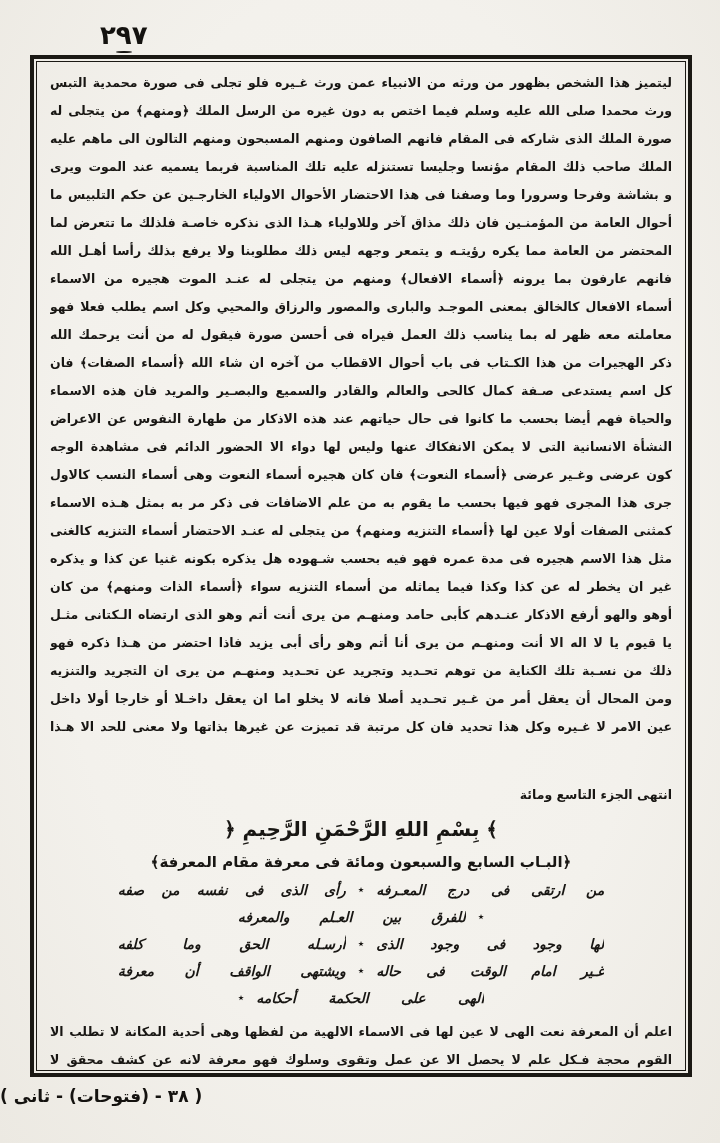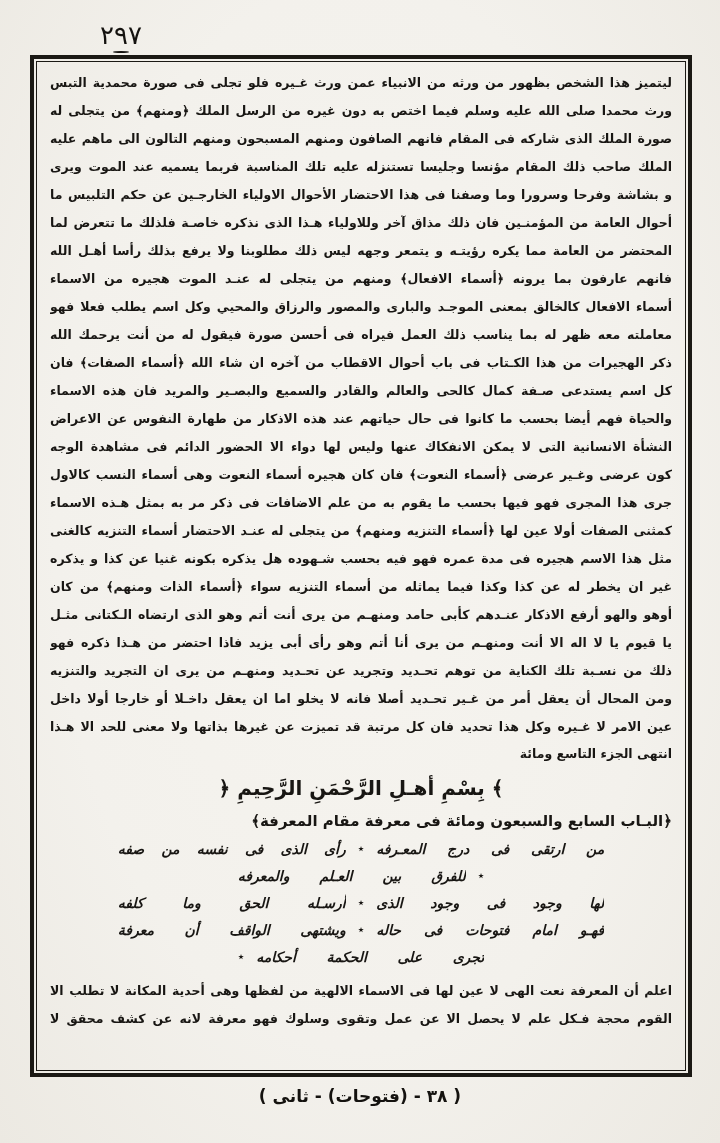--- a/index.html
+++ b/index.html
@@ -6,21 +6,21 @@
   * { box-sizing:border-box; }
   html,body { margin:0; padding:0; }
   body {
     width:720px; height:1143px; position:relative; overflow:hidden;
     background: radial-gradient(ellipse at 50% 45%, #f6f4ef 0%, var(--paper) 60%, #ece9e2 100%);
     font-family:"DejaVu Sans", sans-serif;
     color:var(--ink); direction:rtl;
   }
   .page-number {
     position:absolute; left:100px; top:20px;
-    font-size:26px; font-weight:normal; letter-spacing:3px; color:#14120f;
+    font-size:26px; font-weight:bold; letter-spacing:3px; color:#14120f;
   }
   .page-number::after {
     content:""; display:block; width:16px; height:2px; background:#14120f;
     margin:1px auto 0; border-radius:50%;
   }
   .frame-outer {
     position:absolute; left:30px; top:55px; width:662px; height:1022px;
     border:4px solid var(--border); padding:2px;
     background:transparent;
   }
@@ -28,40 +28,40 @@
     width:100%; height:100%; border:1px solid var(--border);
     padding:7px 13px 4px;
     overflow:hidden;
   }
   .bline {
     font-size:12.5px; font-weight:bold; line-height:28px; height:28px;
     text-align:justify; text-align-last:justify; overflow:hidden;
     word-spacing:1px;
   }
   .section-end {
-    font-size:12.5px; font-weight:bold; line-height:26px; text-align:right;
+    font-size:12.5px; font-weight:bold; line-height:26px; text-align:right;margin-top:41px;
   }
   .basmala {
     text-align:center; font-size:20px; font-weight:bold;
     margin:9px 0 12px; letter-spacing:1px;
   }
   .chapter-heading {
-    font-size:15px; font-weight:bold; margin:2px 0 6px;
+    text-align:center; font-size:15px; font-weight:bold; margin:2px 0 6px;
   }
   .poem { margin:0 0 6px; }
   .poem-line {
     display:flex; justify-content:center; align-items:baseline; gap:12px;
     line-height:27px; height:27px; font-weight:bold; font-size:14px;
   }
   .hemistich { width:228px; overflow:hidden; text-align:justify; text-align-last:justify;font-style:italic; }
   .sep { font-size:12px; position:relative; top:-2px; }
   .closing-block { margin-top:2px; }
   .footer {
     position:absolute; top:1086px; left:0; width:100%;
-    text-align:center; font-size:17px; font-weight:bold; color:#14120f;
+    text-align:left; font-size:17px; font-weight:bold; color:#14120f;
   }
 </style>
 </head>
 <body>
 
 <div class="page-number">٢٩٧</div>
 
 <div class="frame-outer">
   <div class="frame-inner">
 
@@ -87,46 +87,46 @@
         <div class="bline">غير ان يخطر له عن كذا وكذا فيما يماثله من أسماء التنزيه سواء ﴿أسماء الذات ومنهم﴾ من كان هجـيره الاسم الله</div>
         <div class="bline">أوهو والهو أرفع الاذكار عنـدهم كأبى حامد ومنهـم من يرى أنت أتم وهو الذى ارتضاه الـكتانى مثـل قوله يا حىّ</div>
         <div class="bline">يا قيوم يا لا اله الا أنت ومنهـم من يرى أنا أتم وهو رأى أبى يزيد فاذا احتضر من هـذا ذكره فهو بحسب اعتقاده فى</div>
         <div class="bline">ذلك من نسـبة تلك الكناية من توهم تحـديد وتجريد عن تحـديد ومنهـم من يرى ان التجريد والتنزيه تحـديد</div>
         <div class="bline">ومن المحال أن يعقل أمر من غـير تحـديد أصلا فانه لا يخلو اما ان يعقل داخـلا أو خارجا أولا داخل ولا خارج أوهو</div>
         <div class="bline">عين الامر لا غـيره وكل هذا تحديد فان كل مرتبة قد تميزت عن غيرها بذاتها ولا معنى للحد الا هـذا وهذا القدر كاف</div>
       </div>
 
     <div class="section-end">انتهى الجزء التاسع ومائة</div>
 
-    <div class="basmala">﴾ بِسْمِ أهـلِ الرَّحْمَنِ الرَّحِيمِ ﴿</div>
+    <div class="basmala">﴾ بِسْمِ اللهِ الرَّحْمَنِ الرَّحِيمِ ﴿</div>
 
     <div class="chapter-heading">﴿البـاب السابع والسبعون ومائة فى معرفة مقام المعرفة﴾</div>
 
     <div class="poem">
         <div class="poem-line">
         <span class="hemistich">من ارتقى فى درج المعـرفه</span>
         <span class="sep">٭</span>
         <span class="hemistich">رأى الذى فى نفسه من صفه</span>
       </div>
         <div class="poem-line">
         <span class="sep">٭</span>
         <span class="hemistich">للفرق بين العـلم والمعرفه</span>
       </div>
         <div class="poem-line">
         <span class="hemistich">لها وجود فى وجود الذى</span>
         <span class="sep">٭</span>
         <span class="hemistich">أرسـله الحق وما كلفه</span>
       </div>
         <div class="poem-line">
-        <span class="hemistich">فهـو امام فتوحات فى حاله</span>
+        <span class="hemistich">غـير امام الوقت فى حاله</span>
         <span class="sep">٭</span>
         <span class="hemistich">ويشتهى الواقف أن معرفة</span>
       </div>
         <div class="poem-line">
-        <span class="hemistich">تجرى على الحكمة أحكامه</span>
+        <span class="hemistich">الهى على الحكمة أحكامه</span>
         <span class="sep">٭</span>
       </div>
       </div>
 
     <div class="closing-block">
         <div class="bline">اعلم أن المعرفة نعت الهى لا عين لها فى الاسماء الالهية من لفظها وهى أحدية المكانة لا تطلب الا الواحد والمعرفة عنـد</div>
         <div class="bline">القوم محجة فـكل علم لا يحصل الا عن عمل وتقوى وسلوك فهو معرفة لانه عن كشف محقق لا يدخله الشـبهة بخلاف</div>
       </div>
 
   </div>

